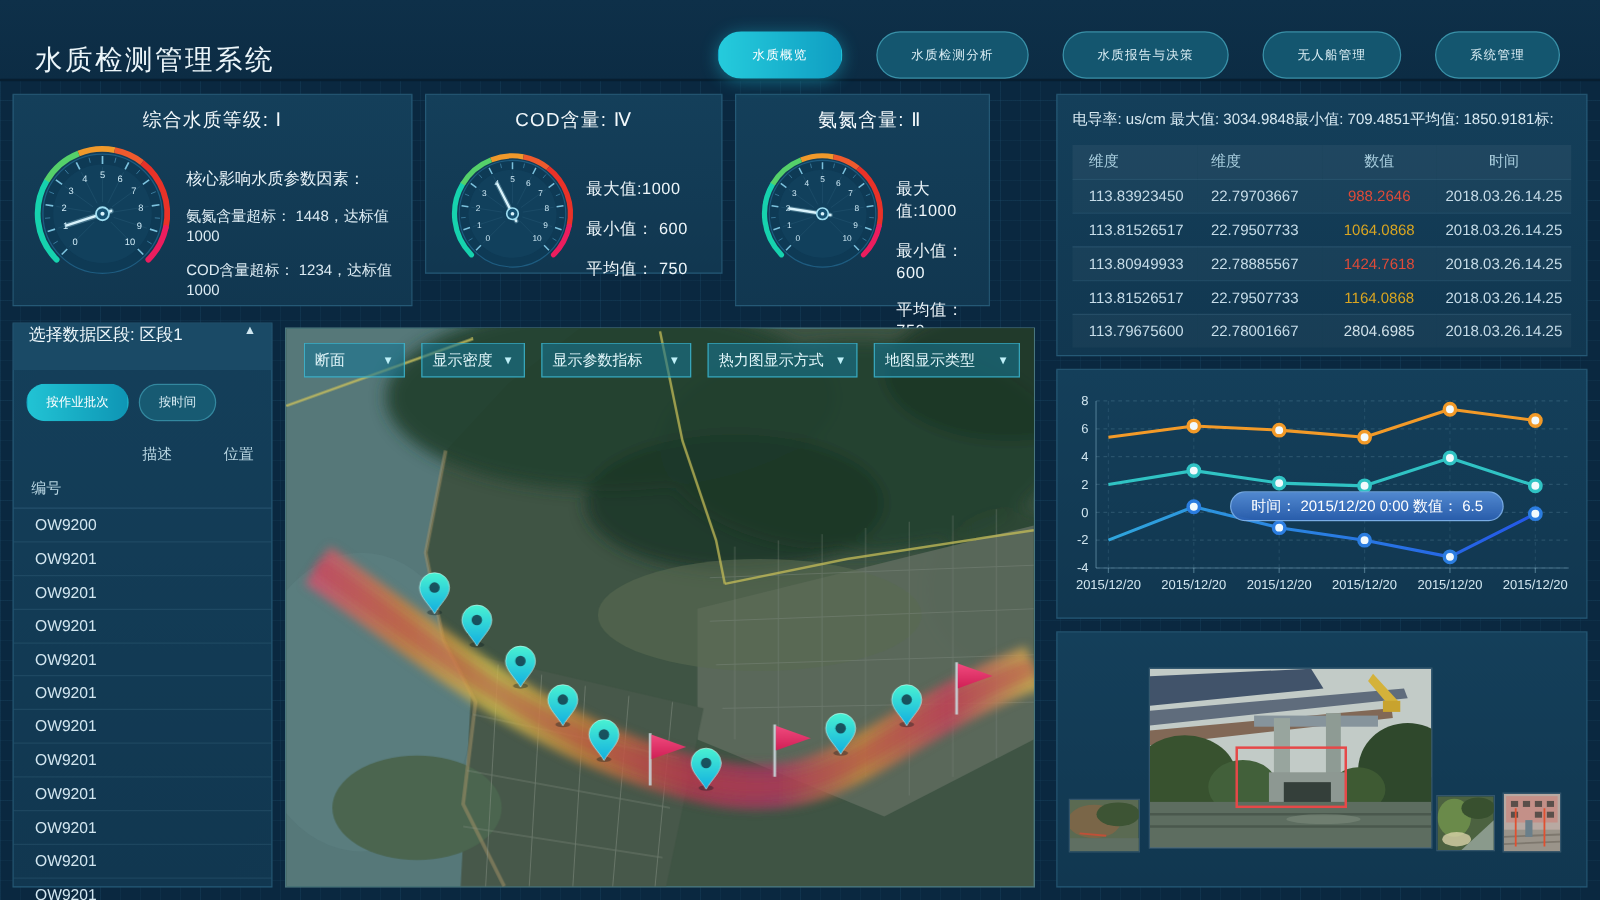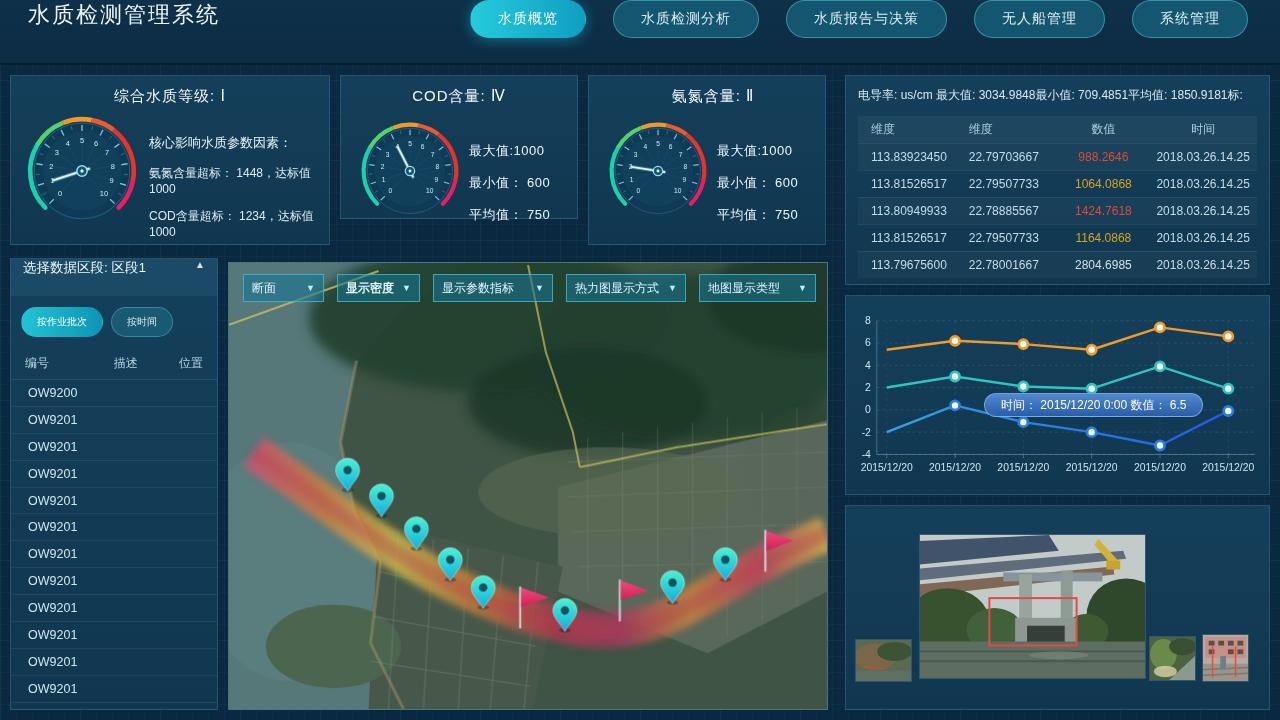--- a/index.html
+++ b/index.html
@@ -11,44 +11,44 @@
     background-color:#0a2840;
     background-image:
       linear-gradient(rgba(70,140,180,.07) 1px, transparent 1px),
       linear-gradient(90deg, rgba(70,140,180,.07) 1px, transparent 1px),
       linear-gradient(rgba(70,140,180,.05) 1px, transparent 1px),
       linear-gradient(90deg, rgba(70,140,180,.05) 1px, transparent 1px);
     background-size:16px 16px,16px 16px,80px 80px,80px 80px;
   }
   header {
     position:absolute; left:0; top:0; width:1280px; height:65px;
-    display:flex; align-items:flex-start; padding:0 28px;
+    display:flex; align-items:flex-end; padding:0 28px;
     background:linear-gradient(180deg,#0e3049,#0c2c44);
     border-bottom:2px solid #071e30; z-index:5;
   }
   h1 { font-size:22px; font-weight:500; color:#ecf6fa; letter-spacing:2px; }
   nav { margin-left:auto; display:flex; gap:27px; padding-right:4px; }
   .nav-btn {
     height:38px; padding:0 27px; border-radius:19px; cursor:pointer;
     background:#14566f; border:1px solid rgba(96,205,228,.5);
-    color:#dbeef5; font-size:14px; font-family:inherit; letter-spacing:1px;
+    color:#dbeef5; font-size:10px; font-family:inherit; letter-spacing:1px;
   }
   .nav-btn.active {
     background:linear-gradient(90deg,#25cbdc,#0f9ec2);
     border-color:transparent; color:#fff;
     box-shadow:0 2px 14px rgba(32,190,212,.45);
   }
   .panel {
     position:absolute;
     background:linear-gradient(180deg,#143f5a,#113750);
     border:1px solid rgba(86,168,205,.25);
   }
   #panel-overall { left:10px; top:75px; width:320px; height:170px; }
   #panel-cod     { left:340px; top:75px; width:238px; height:144px; }
-  #panel-nh3     { left:588px; top:75px; width:238px; height:170px;padding-left:12px; }
+  #panel-nh3     { left:588px; top:75px; width:204px; height:170px;padding-left:12px; }
   #panel-table   { left:845px; top:75px; width:425px; height:210px; padding:11px 12px; }
   #panel-sidebar { left:10px;  top:258px; width:208px; height:452px; }
   #panel-map     { position:absolute; left:228px; top:262px; width:600px; height:448px;
                    border:1px solid rgba(86,168,205,.3); overflow:hidden; background:#44615c; }
   #panel-chart   { left:845px; top:295px; width:425px; height:200px; }
   #panel-photos  { left:845px; top:505px; width:425px; height:205px; }
 
   .panel-title { text-align:center; font-size:15px; color:#f3f9fc; padding-top:11px; letter-spacing:1px; }
   .gauge-svg { position:absolute; }
   #gauge0 { left:14px; top:38px; width:114px; height:114px; }
@@ -71,32 +71,32 @@
 
   .side-title-bar { height:37px; background:#1a4a66; display:flex; align-items:flex-start;
                     justify-content:space-between; padding:0 12px; font-size:13.5px; color:#ecf6fa; }
   .side-title-bar .arrow { font-size:10px; color:#cfe6f0; cursor:pointer; }
   .side-tabs { display:flex; gap:8px; padding:11px 10px 9px; }
   .side-tab { height:30px; border-radius:15px; font-size:10px; padding:0 15px; cursor:pointer;
               background:#175a72; border:1px solid rgba(96,205,228,.4); color:#d8edf4; font-family:inherit; }
   .side-tab.active { background:linear-gradient(90deg,#21c3d4,#0e95b4); border-color:transparent; color:#fff; }
   .side-cols { display:flex; padding:9px 14px 7px; font-size:12px; color:#b9d6e2;
                border-bottom:1px solid rgba(140,195,225,.15); }
-  .side-cols span:nth-child(1){ flex:1.1; }
+  .side-cols span:nth-child(1){ flex:1.1;margin-top:27px; }
   .side-cols span:nth-child(2){ flex:1.2; text-align:center; }
   .side-cols span:nth-child(3){ flex:.7; text-align:right; }
   .side-row { height:26.9px; line-height:26.9px; padding-left:17px; font-size:12.5px; color:#d2e6f0;
               border-bottom:1px solid rgba(140,195,225,.10); cursor:pointer; }
 
   #map-svg { position:absolute; inset:0; width:100%; height:100%; }
   .map-dropdowns { position:absolute; top:11px; left:14px; display:flex; gap:13px; z-index:3; }
   .dd { height:28px; background:rgba(23,118,146,.58); border:1px solid rgba(70,205,230,.65);
         display:flex; align-items:center; justify-content:space-between; padding:0 8px;
         color:#e2f6fa; font-size:12px; cursor:pointer; }
-  .dd:nth-child(1){ width:81px; } .dd:nth-child(2){ width:83px;font-weight:bold; }
+  .dd:nth-child(1){ width:81px; } .dd:nth-child(2){ width:83px; }
   .dd:nth-child(3){ width:120px; } .dd:nth-child(4){ width:120px; } .dd:nth-child(5){ width:117px; }
   .dd-arrow { font-size:9px; color:#bff0f8; margin-left:6px; }
 
   #chart-svg { position:absolute; inset:0; width:100%; height:100%; }
   .tooltip { position:absolute; left:138px; top:97px; height:24px; line-height:22px; padding:0 16px;
              border-radius:12px; background:linear-gradient(180deg,rgba(84,140,214,.95),rgba(43,95,176,.95));
              border:1px solid rgba(140,190,240,.7); font-size:12px; color:#fff; white-space:nowrap; z-index:4; }
 
   .photo { position:absolute; border:1px solid rgba(255,255,255,.14); cursor:pointer; }
   #photo-main { left:73px; top:28px; width:227px; height:145px; }

